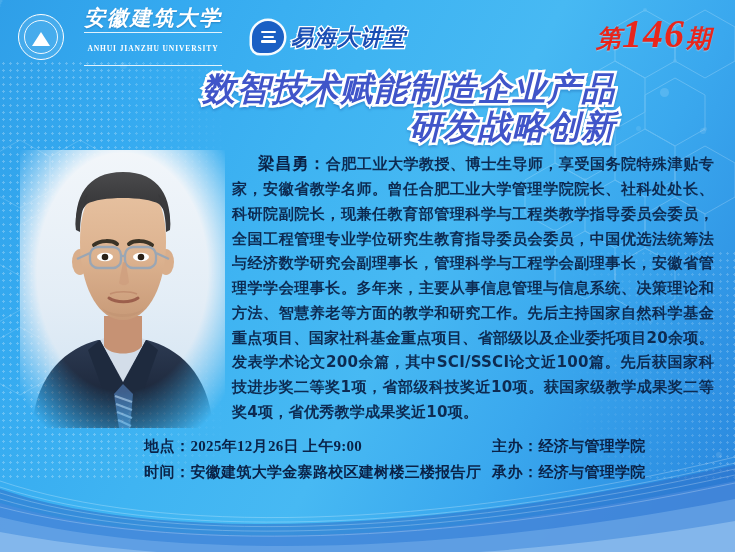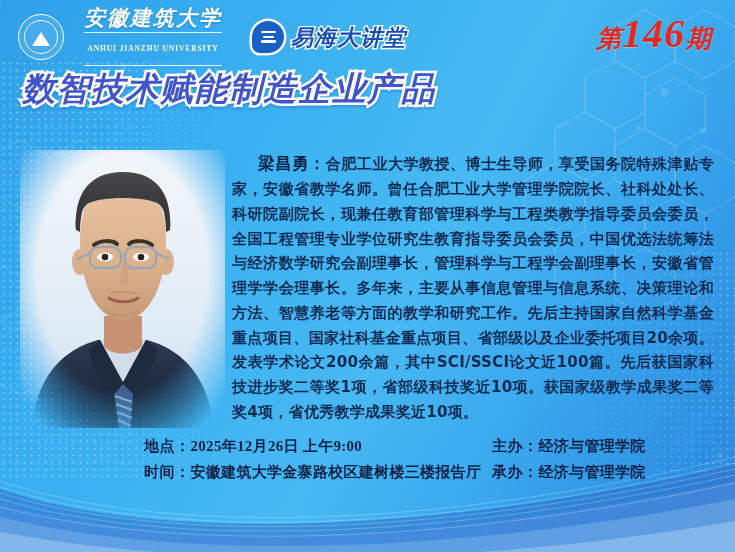--- a/index.html
+++ b/index.html
@@ -128,22 +128,22 @@
     line-height: 1; z-index: 5;
     display: flex; align-items: baseline; gap: 1px;
     text-shadow: 0 1px 1px rgba(255,255,255,.35);
   }
   .issue .w { font-size: 25px; font-family: "DejaVu Sans", sans-serif; }
   .issue .n { font-size: 40px; font-family: "Liberation Serif", serif; letter-spacing: 1px; }
 
   
   .title-wrap {
     position: absolute; top: 70px; left: 0; width: 616px;
-    text-align: left; z-index: 4;
-    padding-left: 22px;
+    text-align: right; z-index: 4;
+    padding-left: 33px;
   }
   .title-line {
     font-size: 33px; font-weight: 700; font-style: italic;
     color: #4055c9; letter-spacing: 1.5px; line-height: 1.16;
     -webkit-text-stroke: 5px #ffffff;
     paint-order: stroke fill;
     font-family: "DejaVu Sans", "Liberation Sans", sans-serif;
     filter: drop-shadow(0 2px 1px rgba(10,60,140,.25));
   }
 
@@ -277,20 +277,21 @@
   </div>
 
   <div class="issue">
     <span class="w">第</span>
     <span class="n">146</span>
     <span class="w">期</span>
   </div>
 
   <div class="title-wrap">
     <div class="title-line">数智技术赋能制造企业产品</div>
+    <div class="title-line">研发战略创新</div>
   </div>
 
   <svg class="portrait" viewBox="0 0 205 278">
     <defs>
       <linearGradient id="pbg" x1="0" y1="0" x2="0" y2="1">
         <stop offset="0%" stop-color="#f2f6fa"></stop>
         <stop offset="55%" stop-color="#e3edf6"></stop>
         <stop offset="100%" stop-color="#cfe2f2"></stop>
       </linearGradient>
       <linearGradient id="skin" x1="0" y1="0" x2="0" y2="1">

